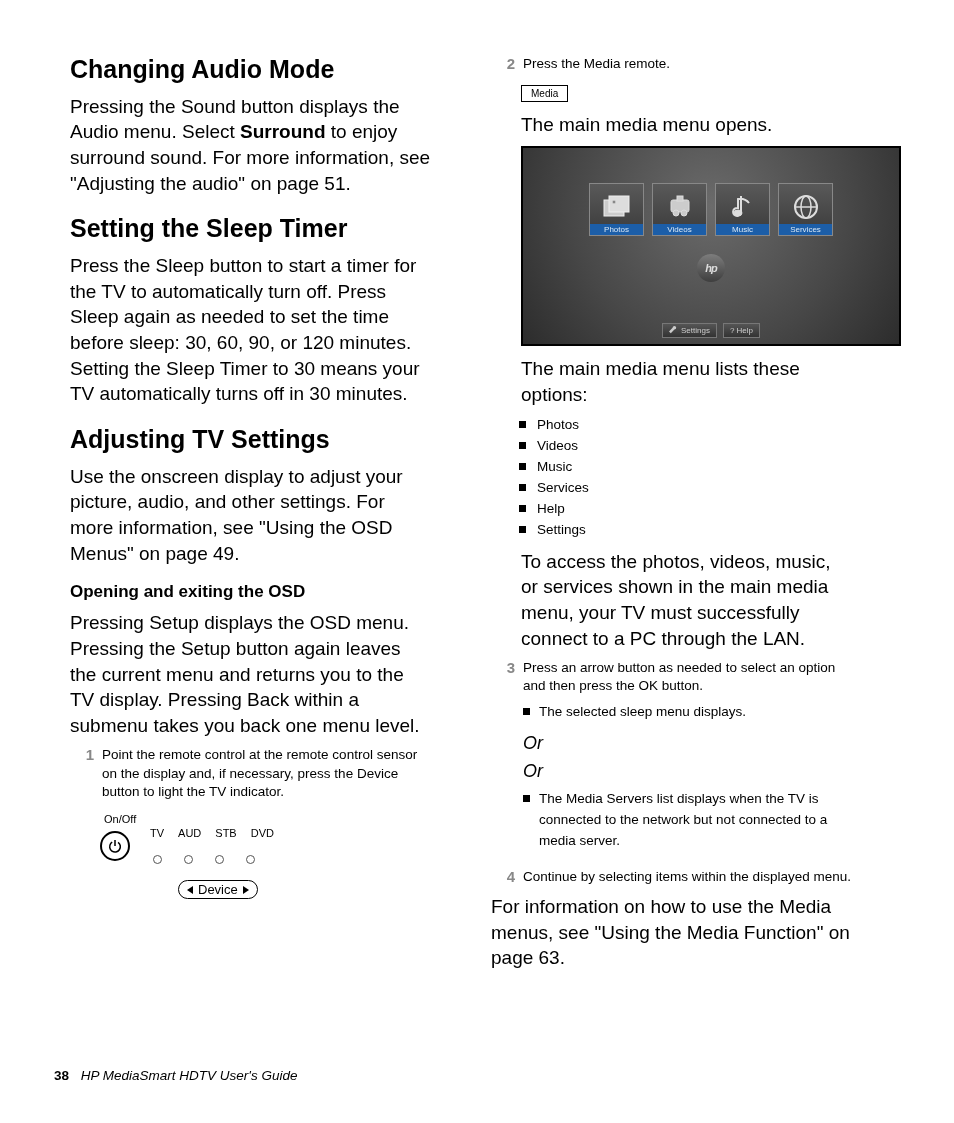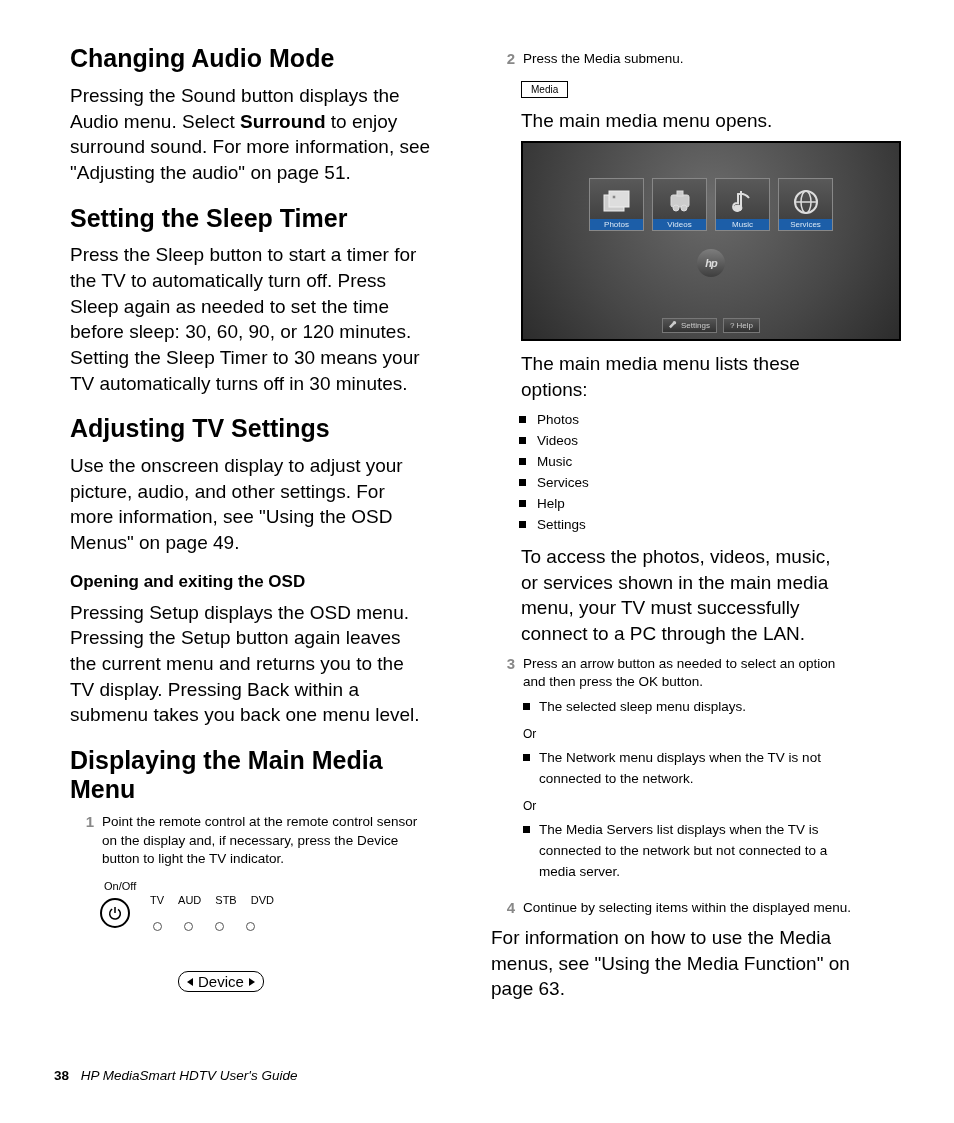--- a/index.html
+++ b/index.html
@@ -9,21 +9,20 @@
     background: #fff;
     font-family: "Trebuchet MS", "Lucida Sans", Arial, sans-serif;
     color: #000;
     position: relative;
   }
   .page {
     padding: 55px 102px 40px 70px;
     display: flex;
     gap: 60px;
     height: 1050px;
-    align-items: flex-end;
   }
   .col {
     flex: 1;
     min-width: 0;
   }
   h1 {
     font-size: 25px;
     font-weight: bold;
     margin-bottom: 10px;
     margin-top: 18px;
@@ -75,21 +74,22 @@
     position: absolute;
     left: 0;
     top: 6px;
     width: 7px;
     height: 7px;
     background: #000;
   }
   .step .bullets { margin-left: 0; margin-top: 6px; }
   .step .bullets li { padding-left: 16px; }
   .or {
-    font-size: 12px;
+    font-style: italic;
+    font-size: 18px;
     margin: 4px 0;
   }
   .media-btn {
     display: inline-block;
     border: 1.5px solid #000;
     font-weight: normal;
     font-size: 10px;
     padding: 2px 9px;
     margin: 4px 0 10px 30px;
   }
@@ -124,29 +124,29 @@
     gap: 22px;
     margin-left: 3px;
   }
   .dev-dots span {
     width: 9px; height: 9px;
     border: 1px solid #555;
     border-radius: 50%;
     display: inline-block;
   }
   .device-btn {
-    margin-top: 40px;
+    margin-top: 16px;
     margin-left: 78px;
     display: inline-flex;
     align-items: center;
     gap: 5px;
     border: 1px solid #000;
     border-radius: 10px;
     padding: 1px 8px;
-    font-size: 15px;
+    font-size: 13px;
   }
   .tri {
     width: 0; height: 0;
     border-top: 4px solid transparent;
     border-bottom: 4px solid transparent;
   }
   .tri.left { border-right: 6px solid #000; }
   .tri.right { border-left: 6px solid #000; }
   
   .tv-screenshot {
@@ -239,21 +239,20 @@
 
     <h1>Setting the Sleep Timer</h1>
     <p>Press the Sleep button to start a timer for the TV to automatically turn off. Press Sleep again as needed to set the time before sleep: 30, 60, 90, or 120 minutes. Setting the Sleep Timer to 30 means your TV automatically turns off in 30 minutes.</p>
 
     <h1>Adjusting TV Settings</h1>
     <p>Use the onscreen display to adjust your picture, audio, and other settings. For more information, see "Using the OSD Menus" on page 49.</p>
 
     <h2>Opening and exiting the OSD</h2>
     <p>Pressing Setup displays the OSD menu. Pressing the Setup button again leaves the current menu and returns you to the TV display. Pressing Back within a submenu takes you back one menu level.</p>
 
-    <h1>Displaying the Main Media Menu</h1>
 
     <div class="step">
       <div class="num">1</div>
       <div class="body">Point the remote control at the remote control sensor on the display and, if necessary, press the Device button to light the TV indicator.</div>
     </div>
 
     <div class="remote-diagram">
       <div class="onoff-label">On/Off</div>
       <div class="remote-row">
         <div class="power-btn">
@@ -281,21 +280,21 @@
         <span class="tri left"></span>
         <span>Device</span>
         <span class="tri right"></span>
       </div>
     </div>
   </div>
 
   <div class="col">
     <div class="step">
       <div class="num">2</div>
-      <div class="body">Press the Media submenu.</div>
+      <div class="body">Press the Media remote.</div>
     </div>
     <div class="media-btn">Media</div>
     <p style="margin-left:30px">The main media menu opens.</p>
 
     
     <div class="tv-screenshot">
       <div class="tiles">
         <div class="tile">
           <div class="glyph">
               <svg width="30" height="26" viewBox="0 0 30 26">
@@ -361,23 +360,20 @@
     <p style="margin-left:30px">To access the photos, videos, music, or services shown in the main media menu, your TV must successfully connect to a PC through the LAN.</p>
 
     <div class="step">
       <div class="num">3</div>
       <div class="body">
         <span>Press an arrow button as needed to select an option and then press the OK button.</span>
         <ul class="bullets">
           <li>The selected sleep menu displays.</li>
         </ul>
         <div class="or">Or</div>
-        <ul class="bullets">
-          <li>The Network menu displays when the TV is not connected to the network.</li>
-        </ul>
         <div class="or">Or</div>
         <ul class="bullets">
           <li>The Media Servers list displays when the TV is connected to the network but not connected to a media server.</li>
         </ul>
       </div>
     </div>
 
     <div class="step">
       <div class="num">4</div>
       <div class="body">Continue by selecting items within the displayed menu.</div>

